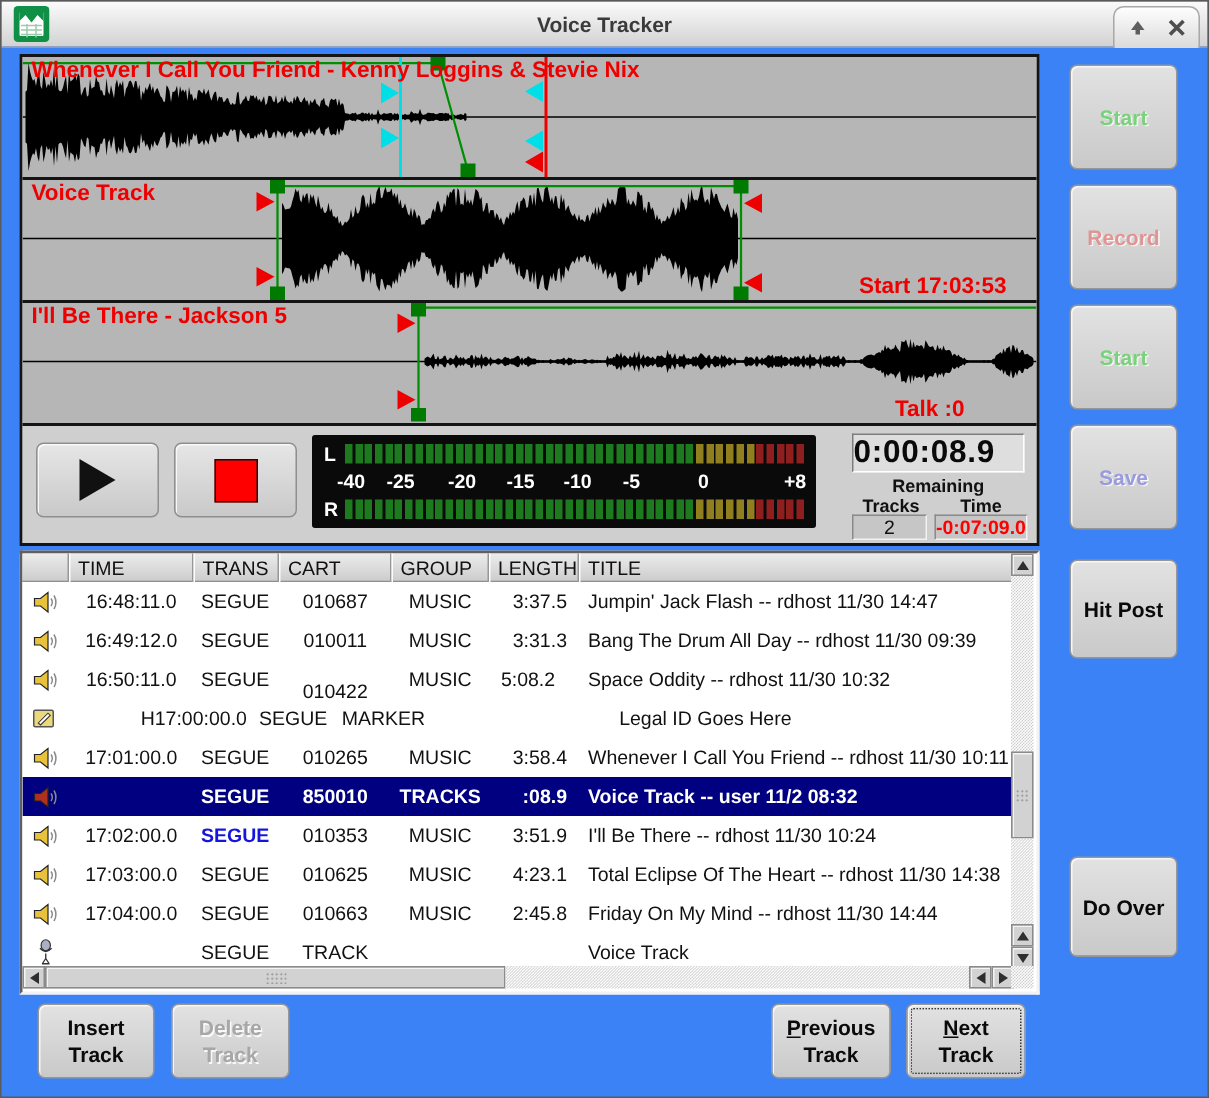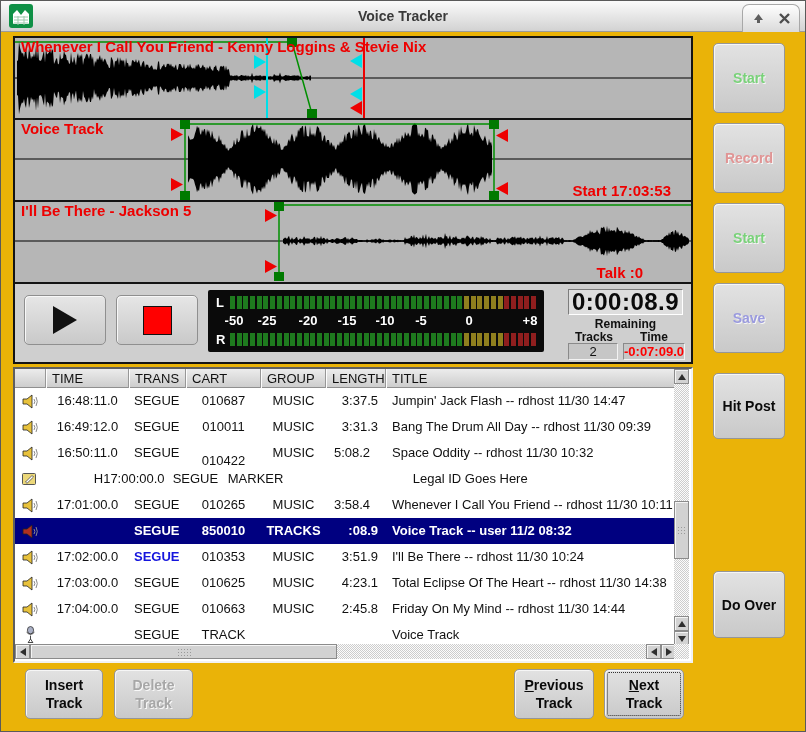--- a/index.html
+++ b/index.html
@@ -1,17 +1,17 @@
 <!DOCTYPE html>
 <html><head>
 <meta charset="utf-8">
 <style>
   html,body{margin:0;padding:0;}
   body{width:806px;height:732px;font-family:"Liberation Sans",sans-serif;background:#9a9a9a;}
-  .window{position:relative;width:806px;height:732px;background:#eab308;border:1px solid #5a5a5a;box-sizing:border-box;overflow:hidden;}
+  .window{position:relative;width:806px;height:732px;background:#3b82f6;border:1px solid #5a5a5a;box-sizing:border-box;overflow:hidden;}
   
   .titlebar{position:absolute;left:0;top:0;right:0;height:30px;background:linear-gradient(#fbfbfb,#d2d2d2);border-bottom:1px solid #9b9b9b;}
   .app-icon{position:absolute;left:8px;top:3px;width:24px;height:24px;}
   .title{position:absolute;left:0;right:0;top:7px;text-align:center;font-weight:bold;font-size:14px;color:#3a3a3a;}
   .win-controls{position:absolute;right:5px;top:3px;width:56px;height:27px;background:linear-gradient(#fefefe,#dadada);border:1px solid #a8a8a8;border-bottom:none;border-radius:7px 7px 0 0;display:flex;align-items:center;justify-content:center;gap:12px;}
   .win-btn{width:14px;height:14px;display:flex;align-items:center;justify-content:center;cursor:default;}
   
   .top-panel{position:absolute;left:12px;top:35px;width:680px;height:328px;border:2px solid #141414;box-sizing:border-box;background:#b6b6b6;}
   .track{position:relative;width:676px;height:80px;border-bottom:2px solid #141414;background:#b6b6b6;overflow:hidden;}
   .track svg{position:absolute;left:0;top:0;}
@@ -27,21 +27,21 @@
   .play-tri{width:0;height:0;border-top:14px solid transparent;border-bottom:14px solid transparent;border-left:24px solid #111;}
   .stop-sq{width:27px;height:27px;background:#ff0000;border:1px solid #111;}
   .meter{position:absolute;left:193px;top:6px;width:336px;height:62px;background:#0a0a0a;border-radius:2px;}
   .meter-ch{position:absolute;left:8px;color:#fff;font-weight:bold;font-size:13px;}
   .meter-L{top:5px;} .meter-R{bottom:5px;}
   .segrow{position:absolute;left:22px;width:310px;height:13px;display:flex;gap:1.7px;}
   .segrow.top{top:6px;} .segrow.bot{bottom:6px;}
   .seg{width:5px;height:13px;flex:none;}
   .meter-scale{position:absolute;left:0;top:23px;width:336px;height:15px;}
   .meter-scale span{position:absolute;transform:translateX(-50%);color:#fff;font-weight:bold;font-size:13px;}
-  .clock{position:absolute;left:553px;top:5px;width:115px;height:26px;background:#dedede;border:1px solid;border-color:#7d7d7d #fff #fff #7d7d7d;box-sizing:border-box;text-align:center;font-weight:bold;font-size:24px;color:#0a0a0a;line-height:24px;letter-spacing:0.5px;}
+  .clock{position:absolute;left:553px;top:5px;width:115px;height:26px;background:#dedede;border:1px solid;border-color:#7d7d7d #fff #fff #7d7d7d;box-sizing:border-box;text-align:left;font-weight:bold;font-size:21px;color:#0a0a0a;line-height:24px;letter-spacing:0.5px;}
   .rem-label{position:absolute;left:553px;top:33px;width:115px;text-align:center;font-size:12px;font-weight:bold;color:#111;}
   .rem-sub{position:absolute;top:46px;font-size:12px;font-weight:bold;color:#111;}
   .rem-sub.tracks{left:553px;width:52px;text-align:center;}
   .rem-sub.time{left:610px;width:58px;text-align:center;}
   .rem-box{position:absolute;top:59px;height:17px;background:#c6c6c6;border:1px solid;border-color:#8a8a8a #f2f2f2 #f2f2f2 #8a8a8a;box-sizing:border-box;text-align:center;font-size:13px;line-height:15px;}
   .rem-box.tracks{left:553px;width:50px;color:#111;}
   .rem-box.time{left:608px;width:62px;font-weight:bold;overflow:hidden;white-space:nowrap;}
   
   .log-panel{position:absolute;left:12px;top:366px;width:680px;height:296px;background:#ffffff;border:2px solid;border-color:#5f5f5f #f2f2f2 #f2f2f2 #5f5f5f;box-sizing:border-box;}
   .log-header{position:absolute;left:0;top:0;width:661px;height:19px;display:flex;background:linear-gradient(#ececec,#cdcdcd);border-bottom:1px solid #8f8f8f;box-sizing:border-box;}
@@ -256,21 +256,21 @@
             <div class="seg" style="background: rgb(143, 127, 30);"></div>
             <div class="seg" style="background: rgb(143, 127, 30);"></div>
             <div class="seg" style="background: rgb(143, 127, 30);"></div>
             <div class="seg" style="background: rgb(143, 30, 30);"></div>
             <div class="seg" style="background: rgb(143, 30, 30);"></div>
             <div class="seg" style="background: rgb(143, 30, 30);"></div>
             <div class="seg" style="background: rgb(143, 30, 30);"></div>
             <div class="seg" style="background: rgb(143, 30, 30);"></div>
           </div>
         <div class="meter-scale" id="meterScale">
-            <span style="left: 26px;">-50</span>
+            <span style="left: 26px;">-40</span>
             <span style="left: 59px;">-25</span>
             <span style="left: 100px;">-20</span>
             <span style="left: 139px;">-15</span>
             <span style="left: 177px;">-10</span>
             <span style="left: 213px;">-5</span>
             <span style="left: 261px;">0</span>
             <span style="left: 322px;">+8</span>
           </div>
       </div>
 
@@ -368,21 +368,21 @@
                 <polygon points="2,6 6,6 11,2 11,15 6,11 2,11" fill="#e8c23c" stroke="#222" stroke-width="0.8"></polygon>
                 <path d="M13,6 Q14.8,8.5 13,11" stroke="#8a8a8a" fill="none" stroke-width="1"></path>
                 <path d="M15,4 Q17.6,8.5 15,13" stroke="#8a8a8a" fill="none" stroke-width="1"></path>
               </svg>
             </div>
           </div>
           <div class="lcell" style="width: 83px; text-align: center; padding: 0px;">17:01:00.0</div>
           <div class="lcell" style="width: 57px; text-align: left; padding: 0px 0px 0px 5px;">SEGUE</div>
           <div class="lcell" style="width: 75px; text-align: center; padding: 0px;">010265</div>
           <div class="lcell" style="width: 65px; text-align: center; padding: 0px;">MUSIC</div>
-          <div class="lcell" style="width: 60px; text-align: center; padding: 0px 8px 0px 0px;">3:58.4</div>
+          <div class="lcell" style="width: 60px; text-align: right; padding: 0px 8px 0px 0px;">3:58.4</div>
           <div class="lcell" style="width: 290px; text-align: left; padding: 0px 0px 0px 6px;">Whenever I Call You Friend -- rdhost 11/30 10:11</div>
         </div>
         <div class="lrow sel">
           <div class="lcell" style="width: 31px; text-align: center; padding: 0px;">
             <div class="icwrap">
               <svg width="19" height="17" viewBox="0 0 19 17">
                 <polygon points="2,6 6,6 11,2 11,15 6,11 2,11" fill="#b03020" stroke="#222" stroke-width="0.8"></polygon>
                 <path d="M13,6 Q14.8,8.5 13,11" stroke="#8a8a8a" fill="none" stroke-width="1"></path>
                 <path d="M15,4 Q17.6,8.5 15,13" stroke="#8a8a8a" fill="none" stroke-width="1"></path>
               </svg>

